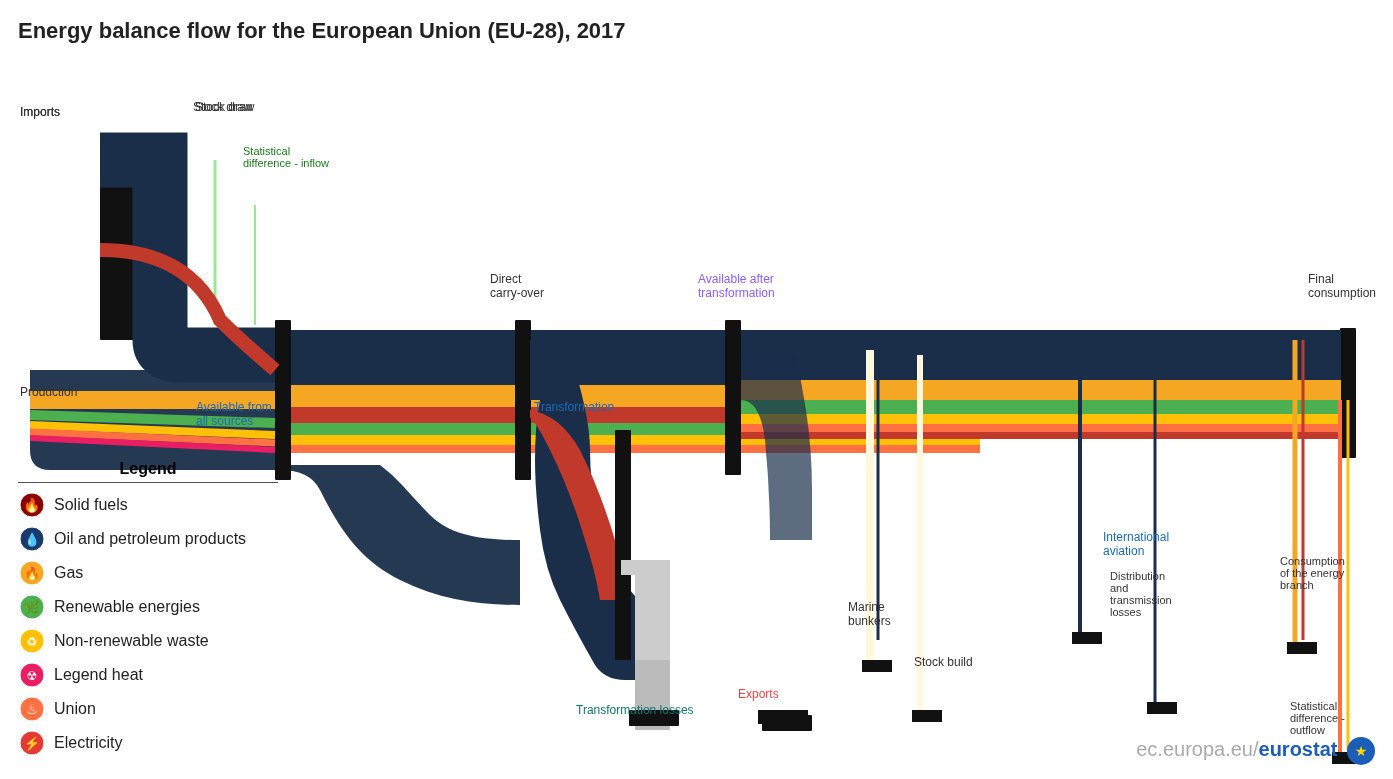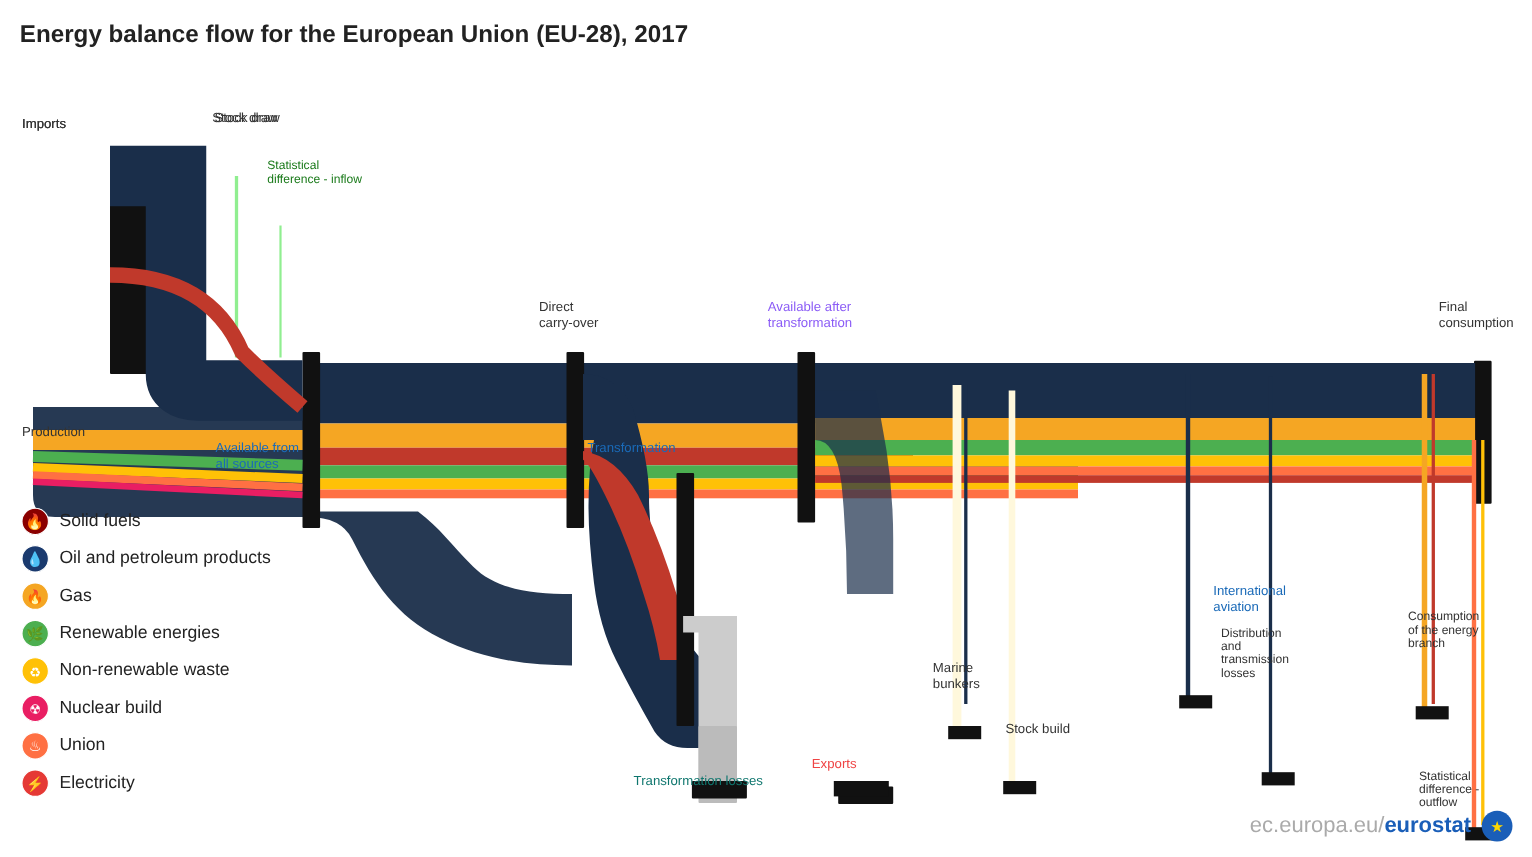--- a/index.html
+++ b/index.html
@@ -206,20 +206,21 @@
 <div class="flow-label" style="top:655px; left:882px; color:#333;margin-left:32px;">Stock build</div>
 <div class="flow-label" style="top:530px; left:1055px; color:#1a6ab8;margin-left:48px;">International<br>aviation</div>
 <div class="flow-label" style="top:570px; left:1110px; color:#333; font-size:11px;">Distribution<br>and<br>transmission<br>losses</div>
 <div class="flow-label" style="top:555px; left:1280px; color:#333; font-size:11px;">Consumption<br>of the energy<br>branch</div>
 <div class="flow-label" style="top:700px; left:1290px; color:#333; font-size:11px;">Statistical<br>difference -<br>outflow</div>
 
 <div class="flow-label" style="top:105px; left:20px;">Imports</div>
 <div class="flow-label" style="top:100px; left:193px;">Stock draw</div>
 
 <div id="legend">
+  <div id="legend-title">Legend</div>
 
   <div class="legend-item">
     <svg class="legend-icon" viewBox="0 0 28 28">
       <circle cx="14" cy="14" r="12" fill="#8B0000" stroke="#fff" stroke-width="1"></circle>
       <text x="14" y="19" text-anchor="middle" font-size="14" fill="white">🔥</text>
     </svg>
     <span class="legend-label">Solid fuels</span>
   </div>
 
   <div class="legend-item">
@@ -252,21 +253,21 @@
       <text x="14" y="19" text-anchor="middle" font-size="12" fill="white">♻</text>
     </svg>
     <span class="legend-label">Non-renewable waste</span>
   </div>
 
   <div class="legend-item">
     <svg class="legend-icon" viewBox="0 0 28 28">
       <circle cx="14" cy="14" r="12" fill="#E91E63" stroke="#fff" stroke-width="1"></circle>
       <text x="14" y="19" text-anchor="middle" font-size="12" fill="white">☢</text>
     </svg>
-    <span class="legend-label">Nuclear build</span>
+    <span class="legend-label">Legend heat</span>
   </div>
 
   <div class="legend-item">
     <svg class="legend-icon" viewBox="0 0 28 28">
       <circle cx="14" cy="14" r="12" fill="#FF7043" stroke="#fff" stroke-width="1"></circle>
       <text x="14" y="19" text-anchor="middle" font-size="13" fill="white">♨</text>
     </svg>
     <span class="legend-label">Union</span>
   </div>
 

